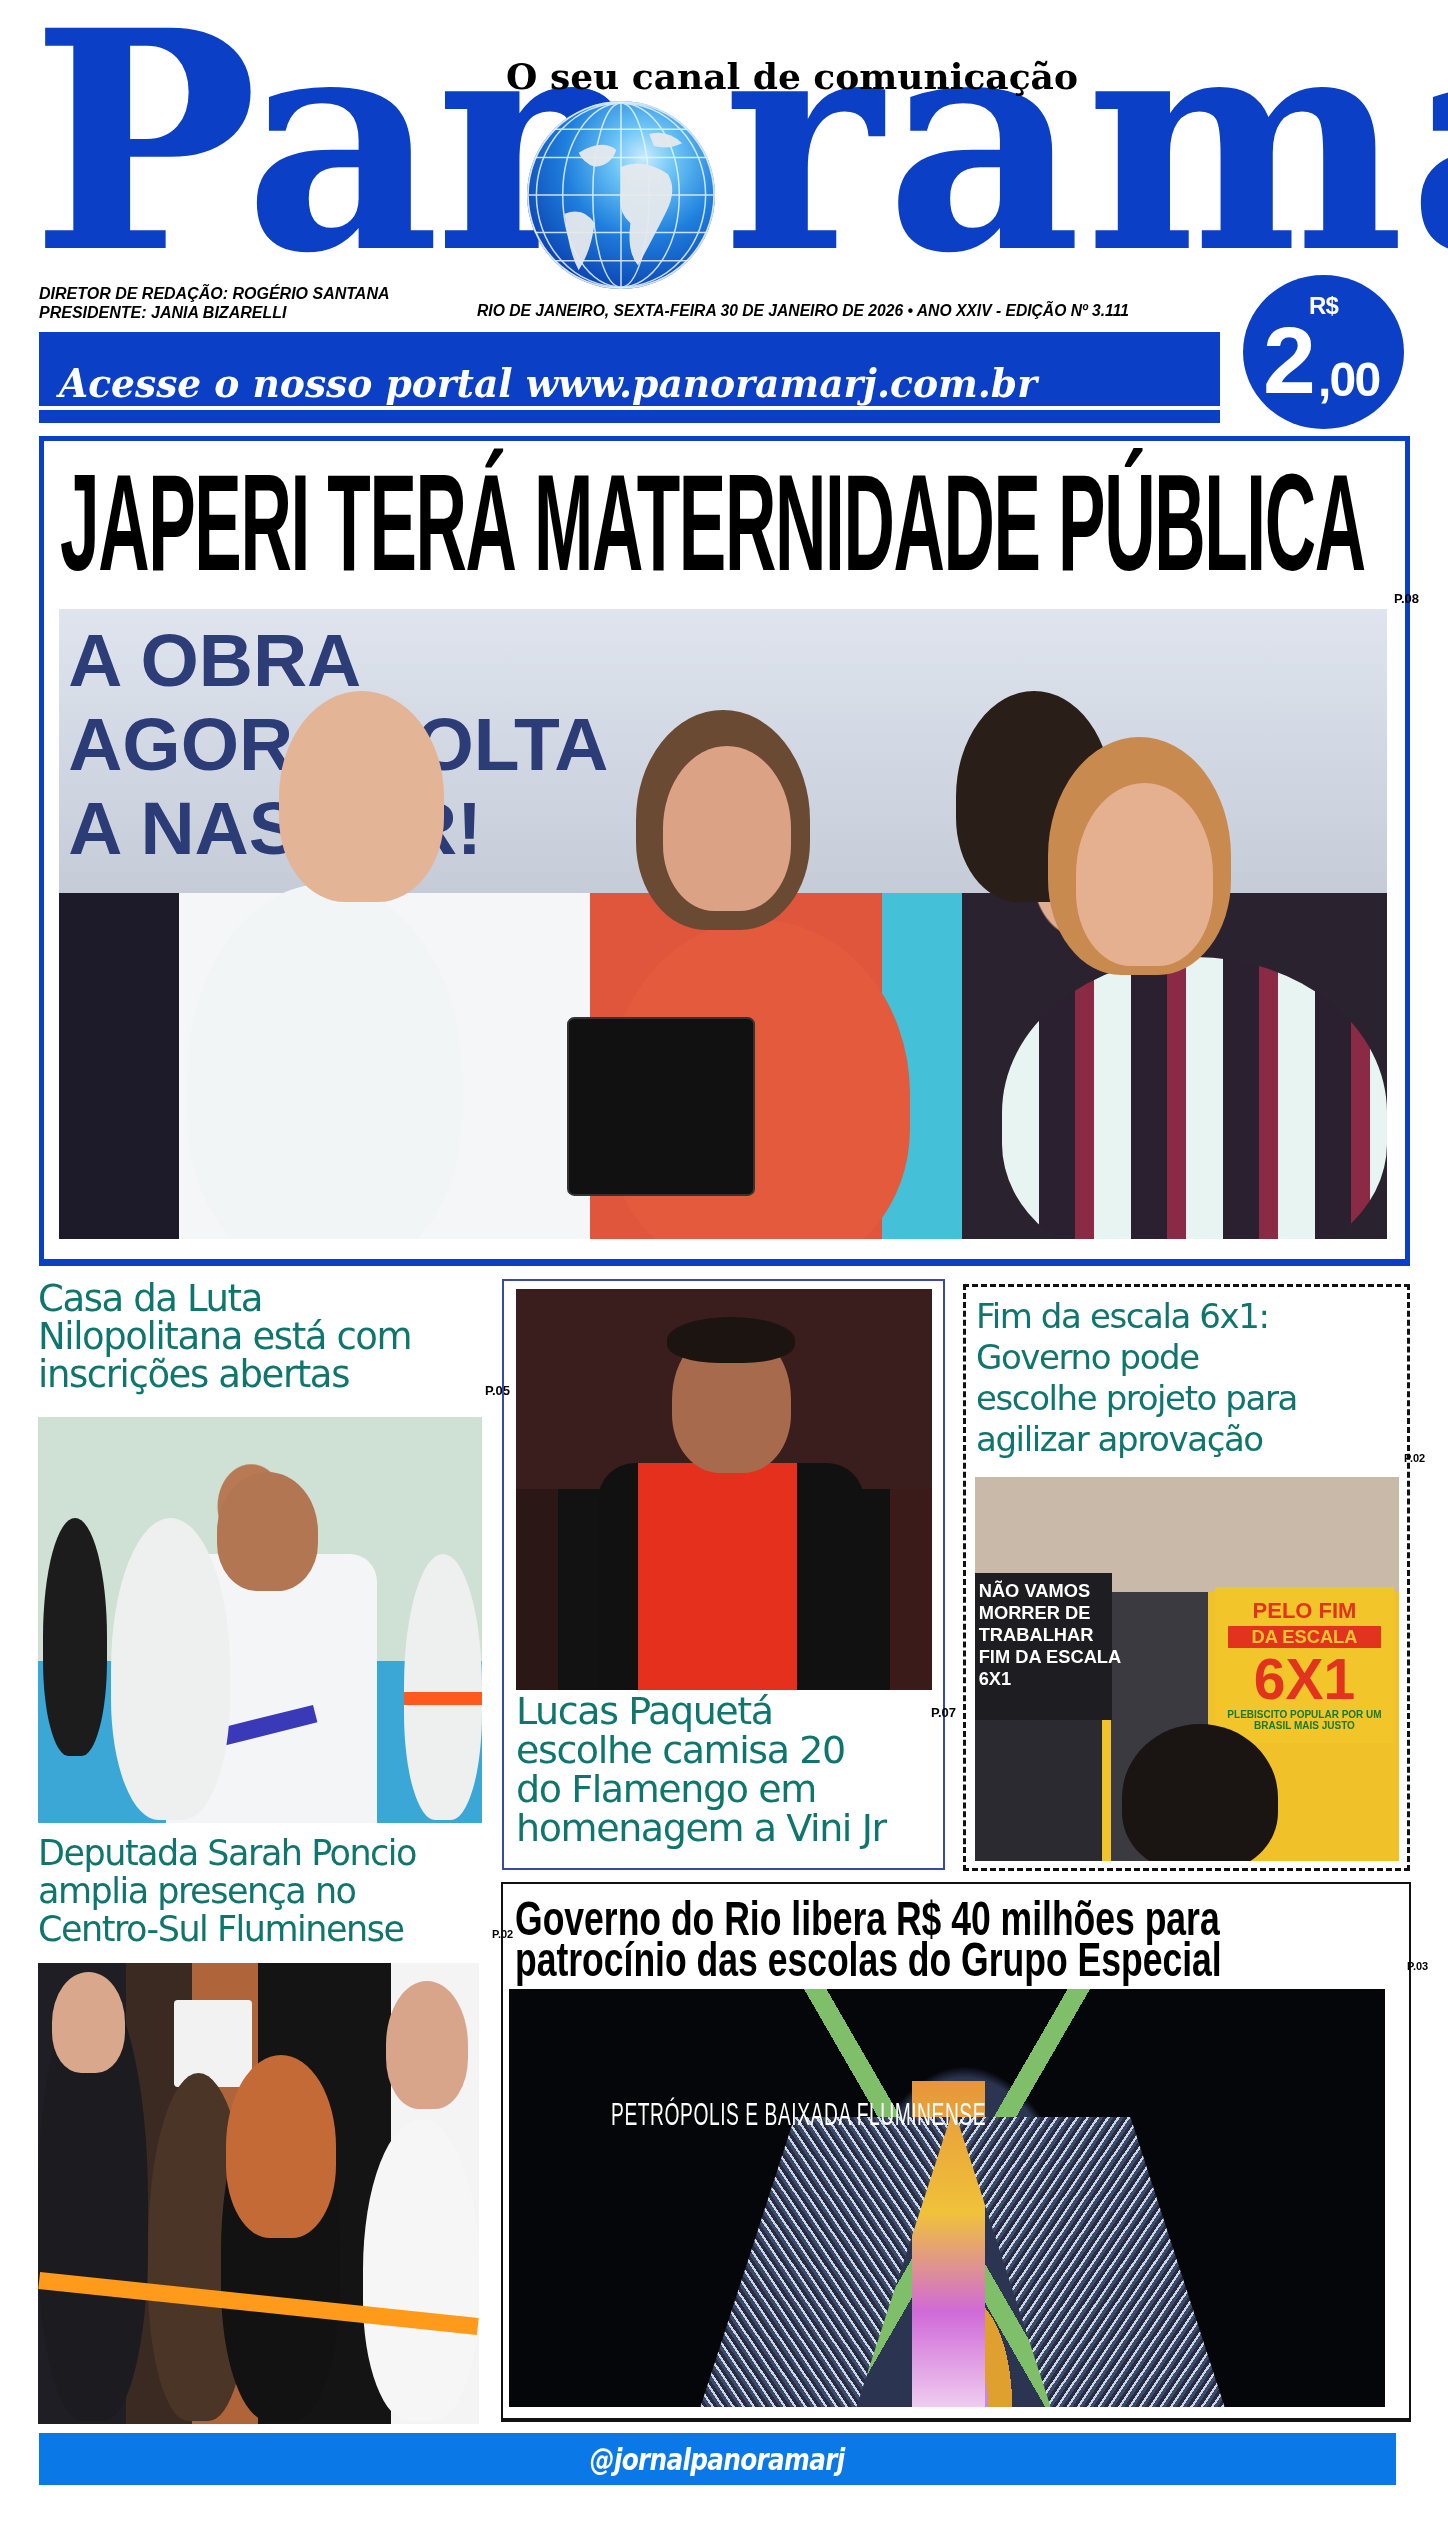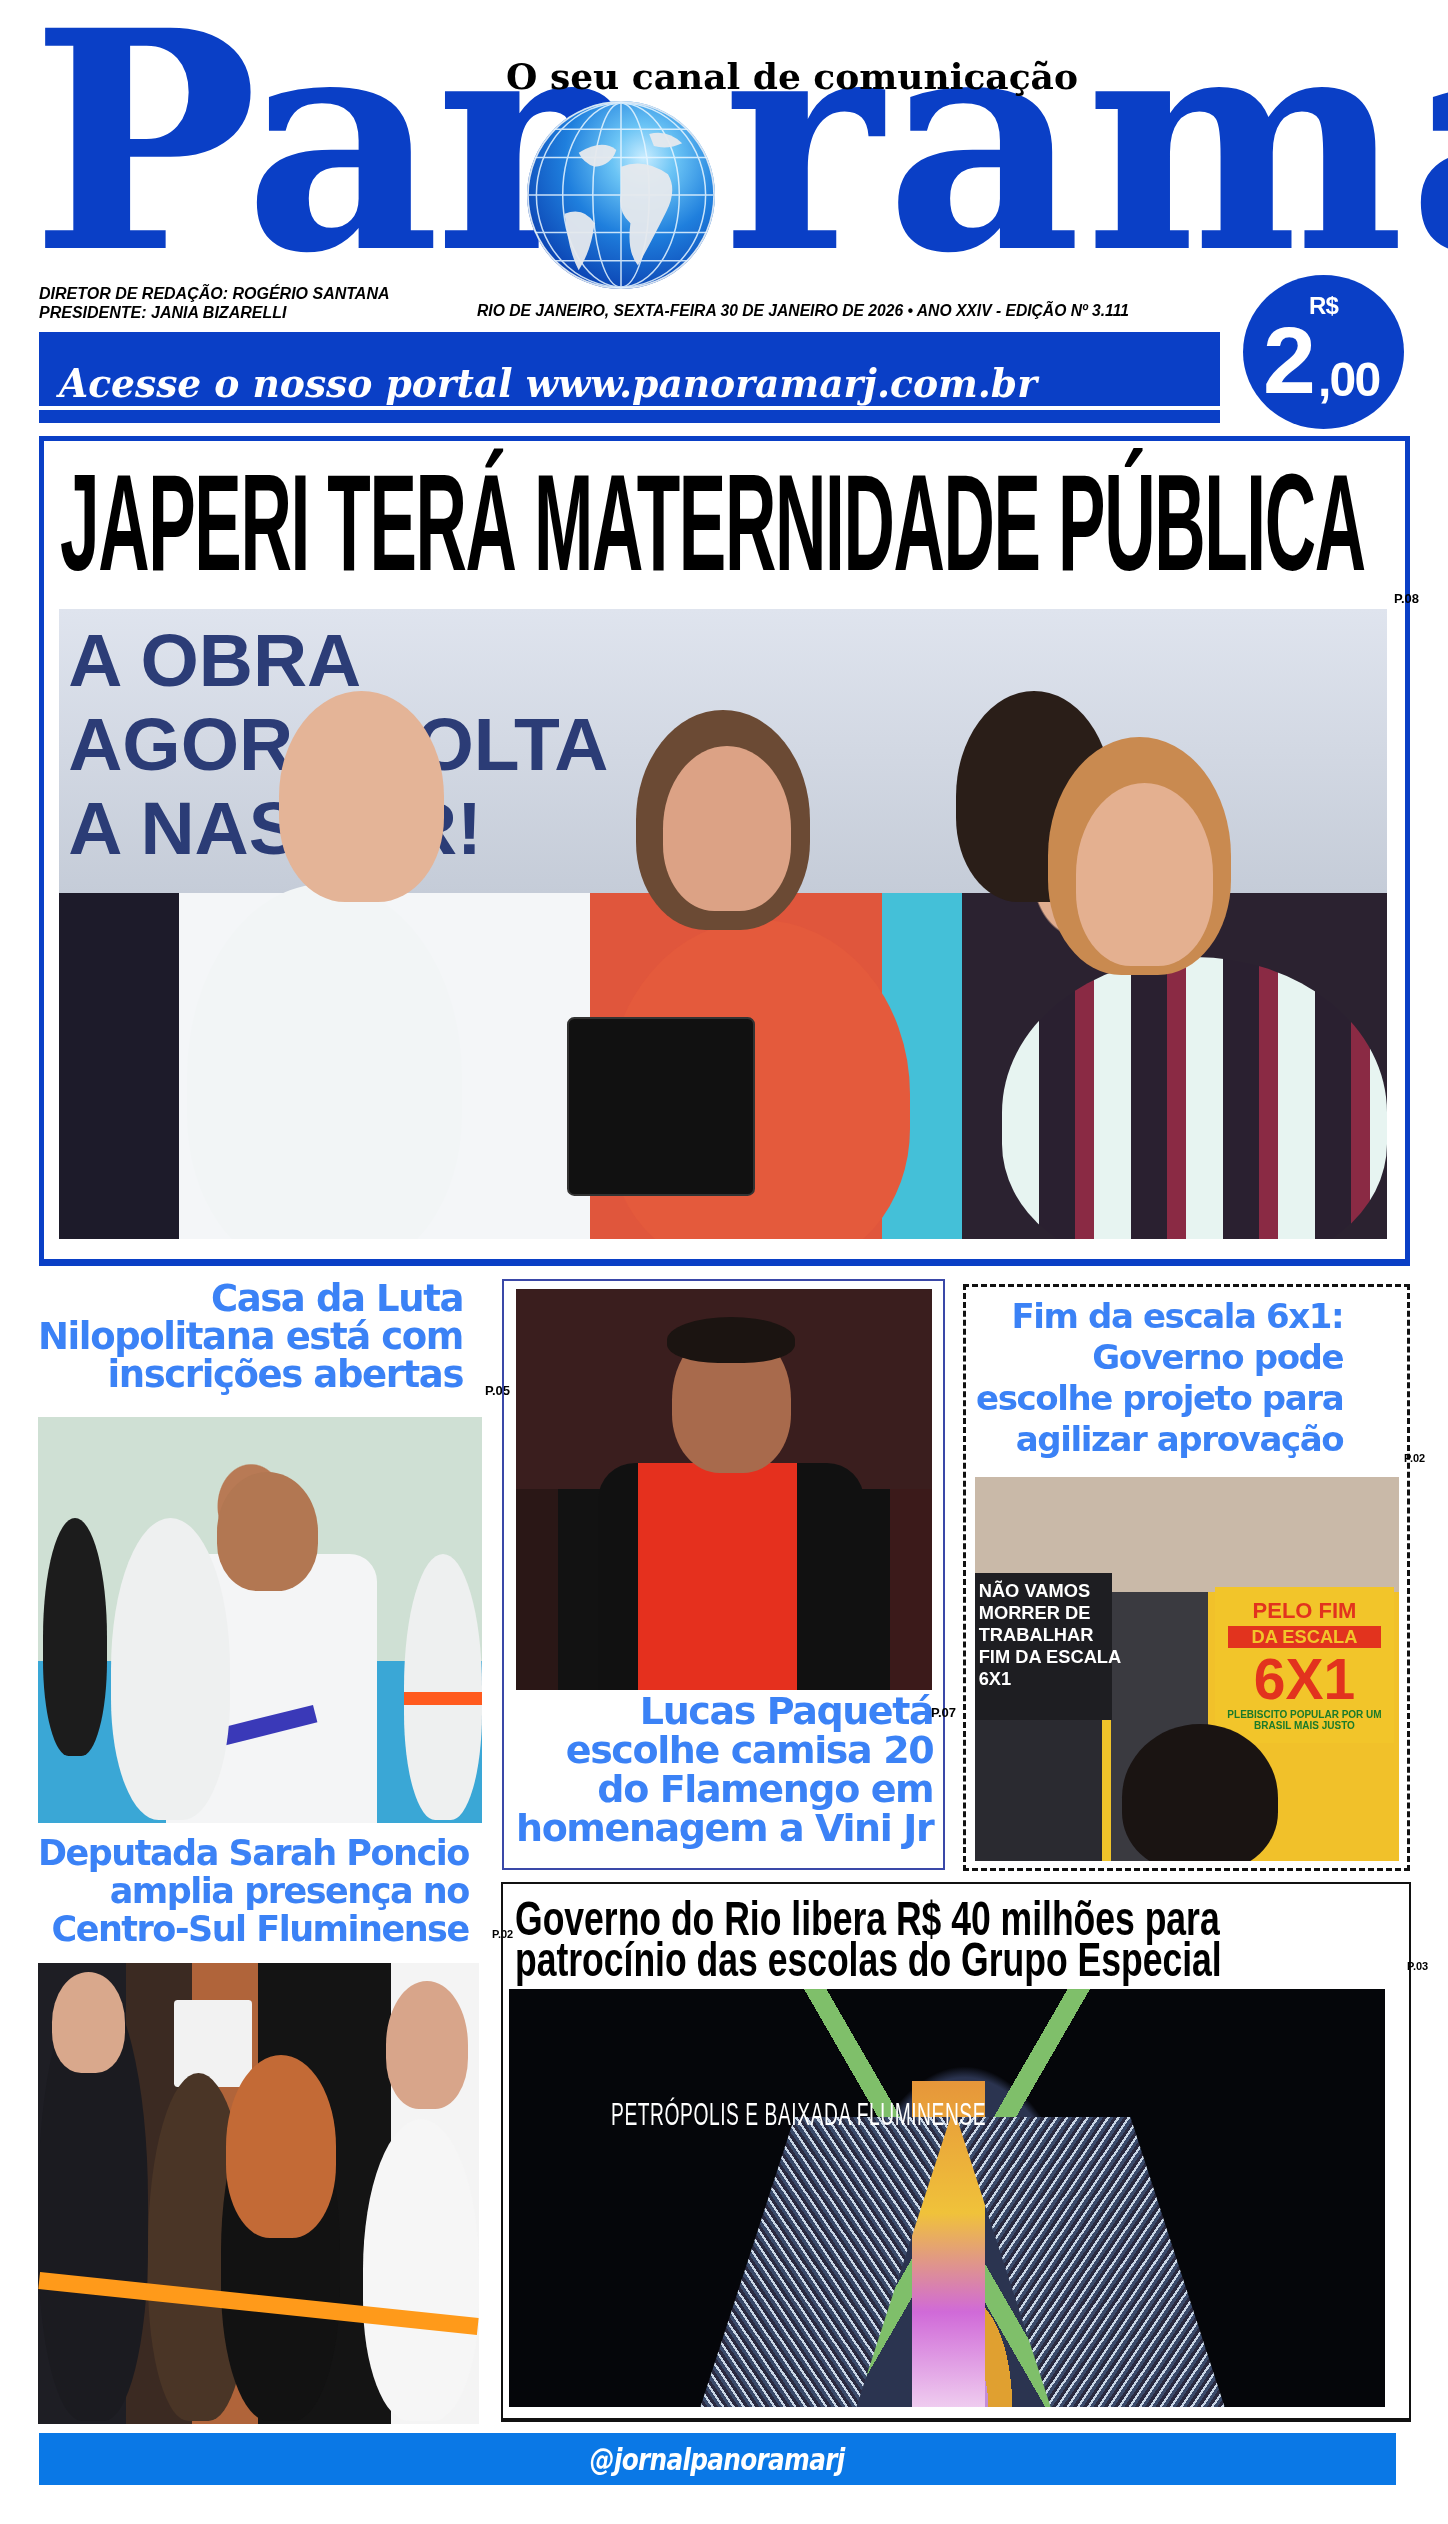--- a/index.html
+++ b/index.html
@@ -118,23 +118,22 @@
   }
   .ribbon { position: absolute; left: 0; top: 72%; width: 100%; height: 16.5px; background: #ff9a1a; transform: rotate(6deg); }
   .photo-caption-overlay {
     position: absolute; left: 102px; top: 108px; color: #fff; font-family: "Liberation Sans", sans-serif;
     font-size: 31px; white-space: nowrap; transform: scaleX(0.62); transform-origin: left; letter-spacing: 0.9px;
   }
   .sign { position: absolute; font-weight: bold; text-align: center; }
 
   
   .hl {
-    position: absolute; font-family: "DejaVu Sans", sans-serif; font-weight: bold; color: #3b82f6;
+    position: absolute; font-family: "DejaVu Sans", sans-serif; font-weight: normal; color: #0f766e;
     letter-spacing: -1.4px;
-    text-align: right;
   }
   .hl-line { display: block; white-space: nowrap; }
   .hl-condensed {
     position: absolute; font-family: "Liberation Sans", sans-serif; font-weight: bold; color: #000;
     white-space: nowrap; transform-origin: left top;
   }
 
   .rule-blue { position: absolute; background: #0a3fc6; }
   .box-blue { position: absolute; border: 2.7px solid #3a48a8; }
   .box-dashed { position: absolute; border: 3.7px dashed #111; }

